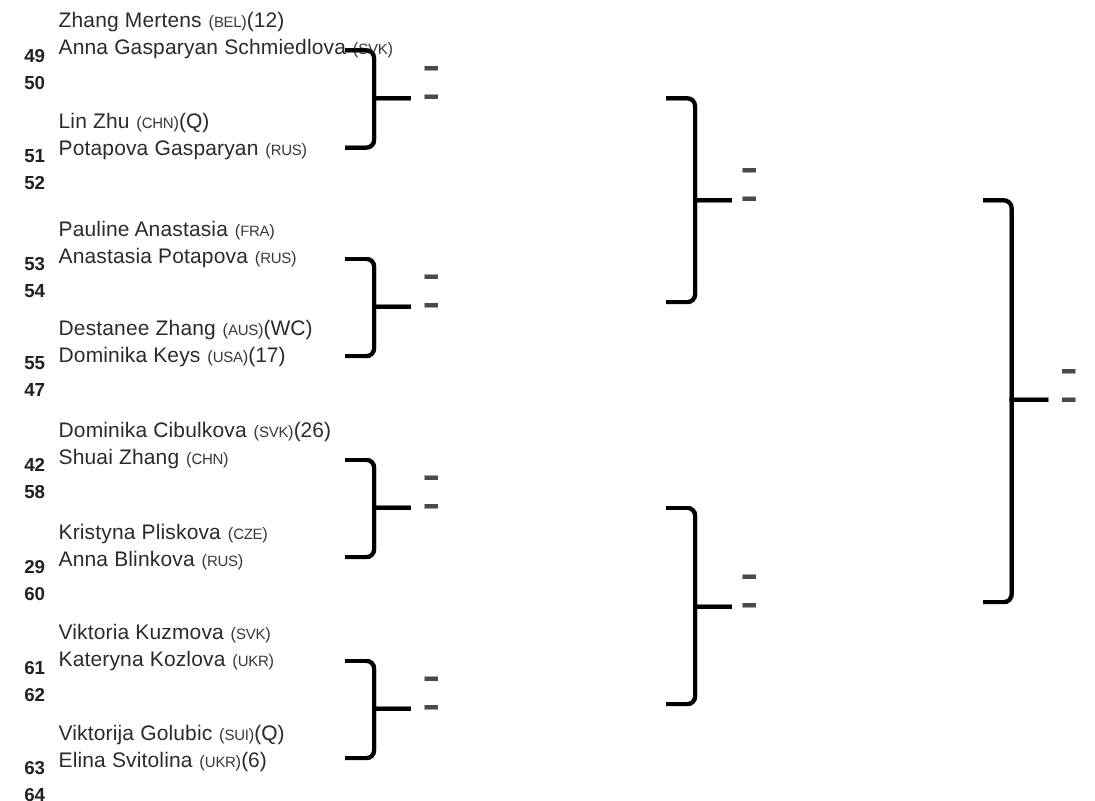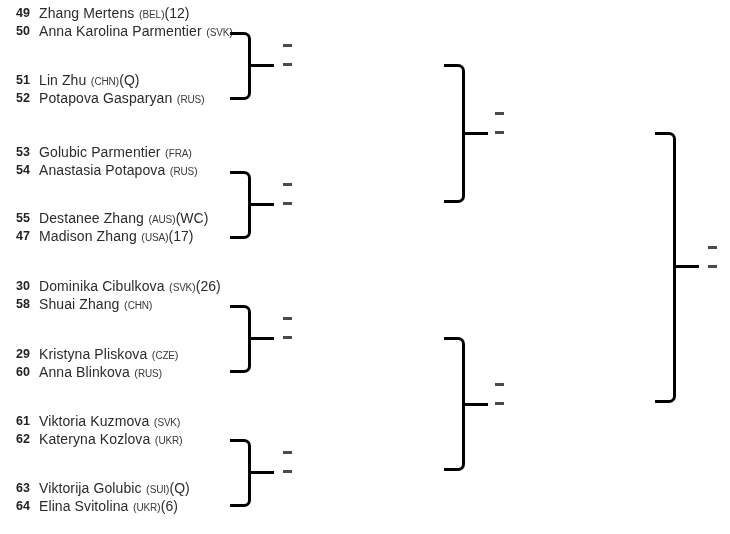--- a/index.html
+++ b/index.html
@@ -27,20 +27,21 @@
   }
   .entry .seed-num {
     position: absolute;
     left: 8px;
     width: 22px;
     text-align: right;
     font-size: 12.5px;
     font-weight: bold;
     color: #222222;
     line-height: 18px;
+    margin-top: 24px;
   }
   .entry .player-block {
     position: absolute;
     left: 39px;
     line-height: 18px;
   }
   .entry .player-name {
     font-size: 14px;
     color: #2b2b2b;
     letter-spacing: 0.1px;
@@ -98,21 +99,21 @@
     <span class="seed-num">49</span>
     <span class="player-block">
       <span class="player-name">Zhang Mertens</span>
       <span class="paren"> (</span><span class="country-code">BEL</span><span class="paren">)</span><span class="tag">(12)</span>
     </span>
   </div>
 
   <div class="entry" style="top:22px">
     <span class="seed-num">50</span>
     <span class="player-block">
-      <span class="player-name">Anna Karolina Parmentier</span>
+      <span class="player-name">Anna Gasparyan Schmiedlova</span>
       <span class="paren"> (</span><span class="country-code">SVK</span><span class="paren">)</span><span class="tag"></span>
     </span>
   </div>
 
   <div class="entry" style="top:71px">
     <span class="seed-num">51</span>
     <span class="player-block">
       <span class="player-name">Lin Zhu</span>
       <span class="paren"> (</span><span class="country-code">CHN</span><span class="paren">)</span><span class="tag">(Q)</span>
     </span>
@@ -122,21 +123,21 @@
     <span class="seed-num">52</span>
     <span class="player-block">
       <span class="player-name">Potapova Gasparyan</span>
       <span class="paren"> (</span><span class="country-code">RUS</span><span class="paren">)</span><span class="tag"></span>
     </span>
   </div>
 
   <div class="entry" style="top:143px">
     <span class="seed-num">53</span>
     <span class="player-block">
-      <span class="player-name">Golubic Parmentier</span>
+      <span class="player-name">Pauline Anastasia</span>
       <span class="paren"> (</span><span class="country-code">FRA</span><span class="paren">)</span><span class="tag"></span>
     </span>
   </div>
 
   <div class="entry" style="top:161px">
     <span class="seed-num">54</span>
     <span class="player-block">
       <span class="player-name">Anastasia Potapova</span>
       <span class="paren"> (</span><span class="country-code">RUS</span><span class="paren">)</span><span class="tag"></span>
     </span>
@@ -146,27 +147,27 @@
     <span class="seed-num">55</span>
     <span class="player-block">
       <span class="player-name">Destanee Zhang</span>
       <span class="paren"> (</span><span class="country-code">AUS</span><span class="paren">)</span><span class="tag">(WC)</span>
     </span>
   </div>
 
   <div class="entry" style="top:227px">
     <span class="seed-num">47</span>
     <span class="player-block">
-      <span class="player-name">Madison Zhang</span>
+      <span class="player-name">Dominika Keys</span>
       <span class="paren"> (</span><span class="country-code">USA</span><span class="paren">)</span><span class="tag">(17)</span>
     </span>
   </div>
 
   <div class="entry" style="top:277px">
-    <span class="seed-num">30</span>
+    <span class="seed-num">42</span>
     <span class="player-block">
       <span class="player-name">Dominika Cibulkova</span>
       <span class="paren"> (</span><span class="country-code">SVK</span><span class="paren">)</span><span class="tag">(26)</span>
     </span>
   </div>
 
   <div class="entry" style="top:295px">
     <span class="seed-num">58</span>
     <span class="player-block">
       <span class="player-name">Shuai Zhang</span>

